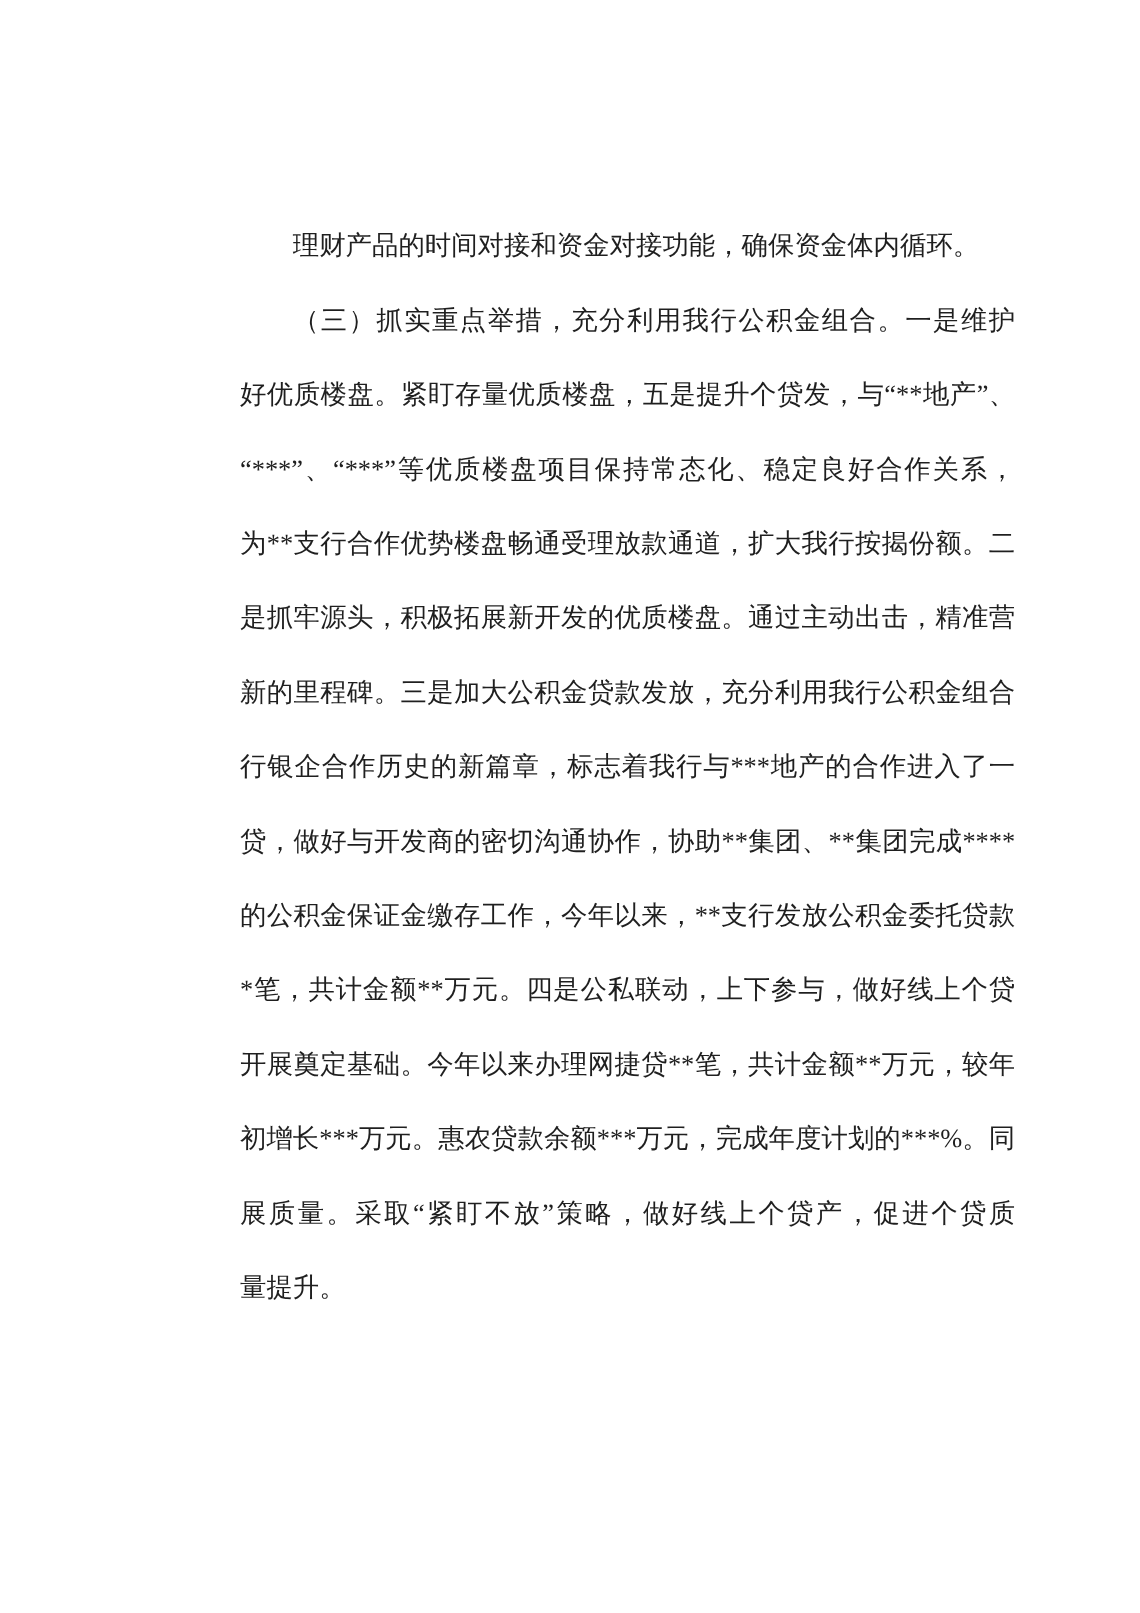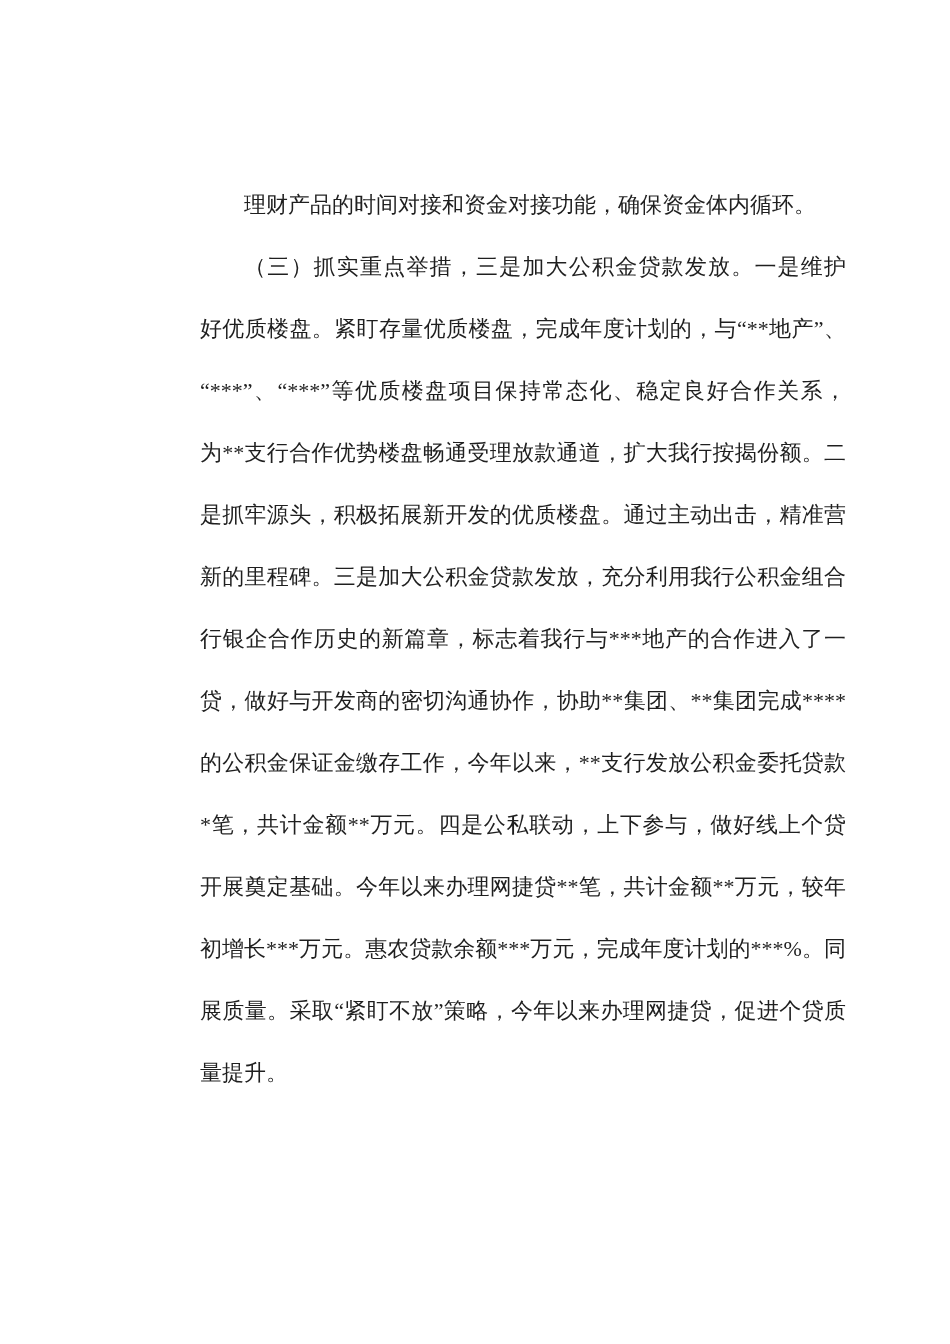--- a/index.html
+++ b/index.html
@@ -37,28 +37,28 @@
   .line.indent {
     text-indent: 2em;
   }
 </style>
 </head>
 <body>
 
 <div class="page">
   <div class="textarea">
     <div class="line indent">理财产品的时间对接和资金对接功能，确保资金体内循环。</div>
-    <div class="line indent just">（三）抓实重点举措，三是加大公积金贷款发放。一是维护</div>
-    <div class="line just">好优质楼盘。紧盯存量优质楼盘，完成年度计划的，与“**地产”、</div>
+    <div class="line indent just">（三）抓实重点举措，充分利用我行公积金组合。一是维护</div>
+    <div class="line just">好优质楼盘。紧盯存量优质楼盘，五是提升个贷发，与“**地产”、</div>
     <div class="line just">“***”、“***”等优质楼盘项目保持常态化、稳定良好合作关系，</div>
     <div class="line just">为**支行合作优势楼盘畅通受理放款通道，扩大我行按揭份额。二</div>
     <div class="line just">是抓牢源头，积极拓展新开发的优质楼盘。通过主动出击，精准营</div>
     <div class="line just">新的里程碑。三是加大公积金贷款发放，充分利用我行公积金组合</div>
     <div class="line just">行银企合作历史的新篇章，标志着我行与***地产的合作进入了一个</div>
     <div class="line just">贷，做好与开发商的密切沟通协作，协助**集团、**集团完成****</div>
     <div class="line just">的公积金保证金缴存工作，今年以来，**支行发放公积金委托贷款*</div>
     <div class="line just">*笔，共计金额**万元。四是公私联动，上下参与，做好线上个贷产</div>
     <div class="line just">开展奠定基础。今年以来办理网捷贷**笔，共计金额**万元，较年</div>
     <div class="line just">初增长***万元。惠农贷款余额***万元，完成年度计划的***%。同</div>
-    <div class="line just">展质量。采取“紧盯不放”策略，今年以来办理网捷贷，促进个贷质</div>
+    <div class="line just">展质量。采取“紧盯不放”策略，做好线上个贷产，促进个贷质</div>
     <div class="line">量提升。</div>
   </div>
 </div>
 
 </body></html>

